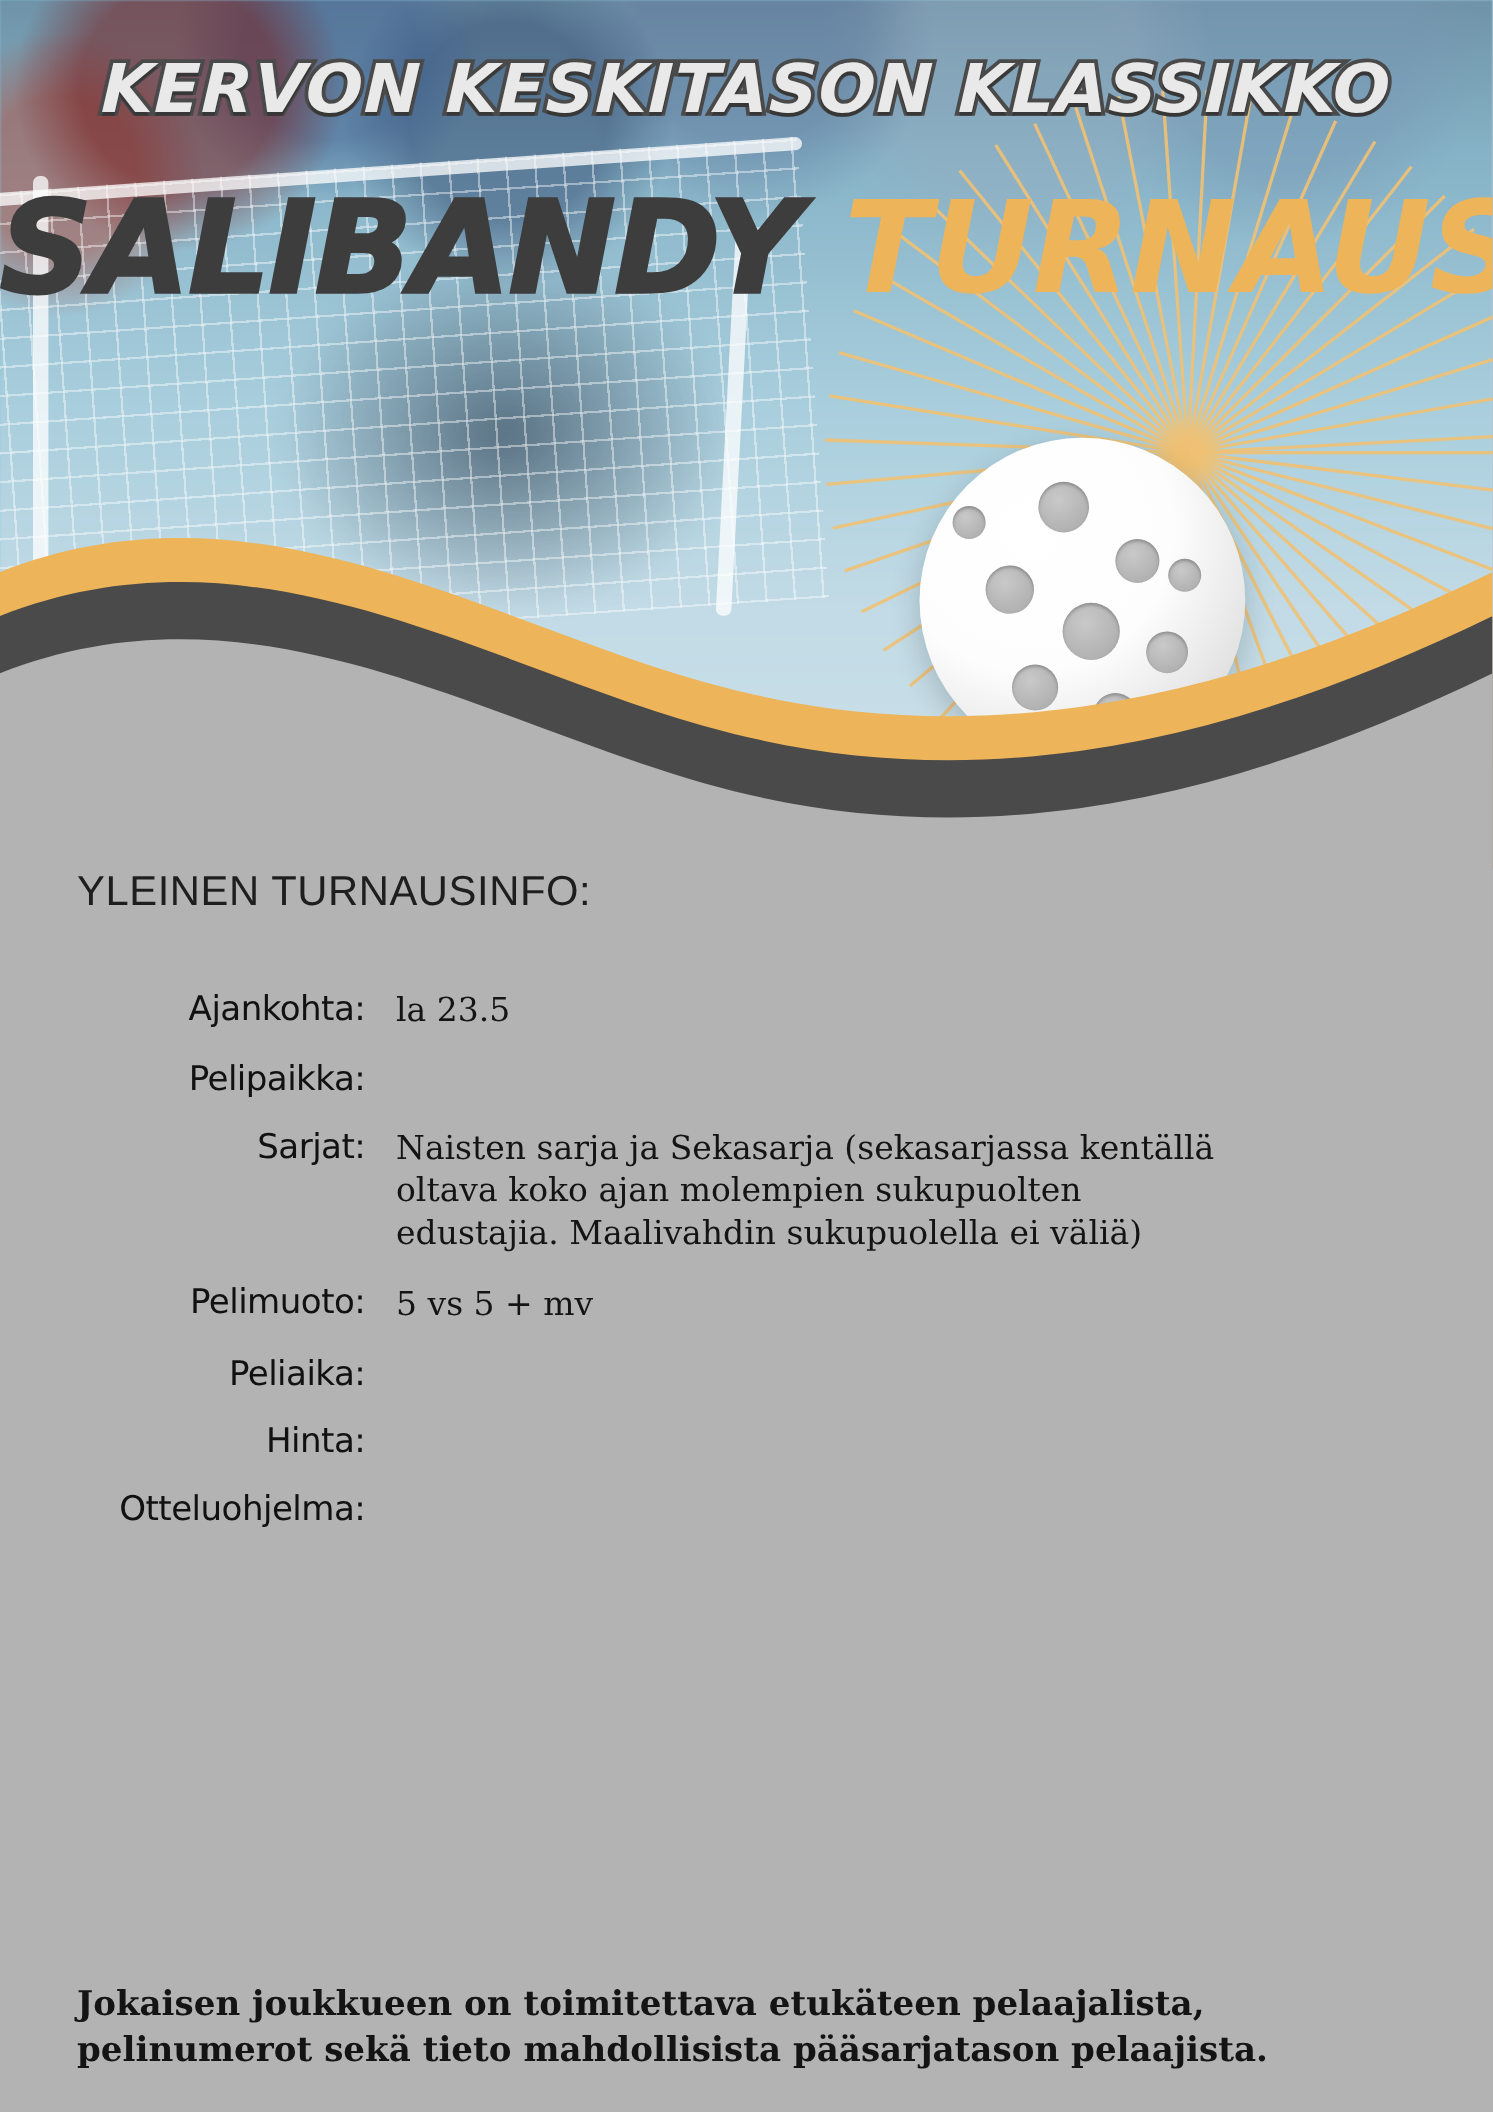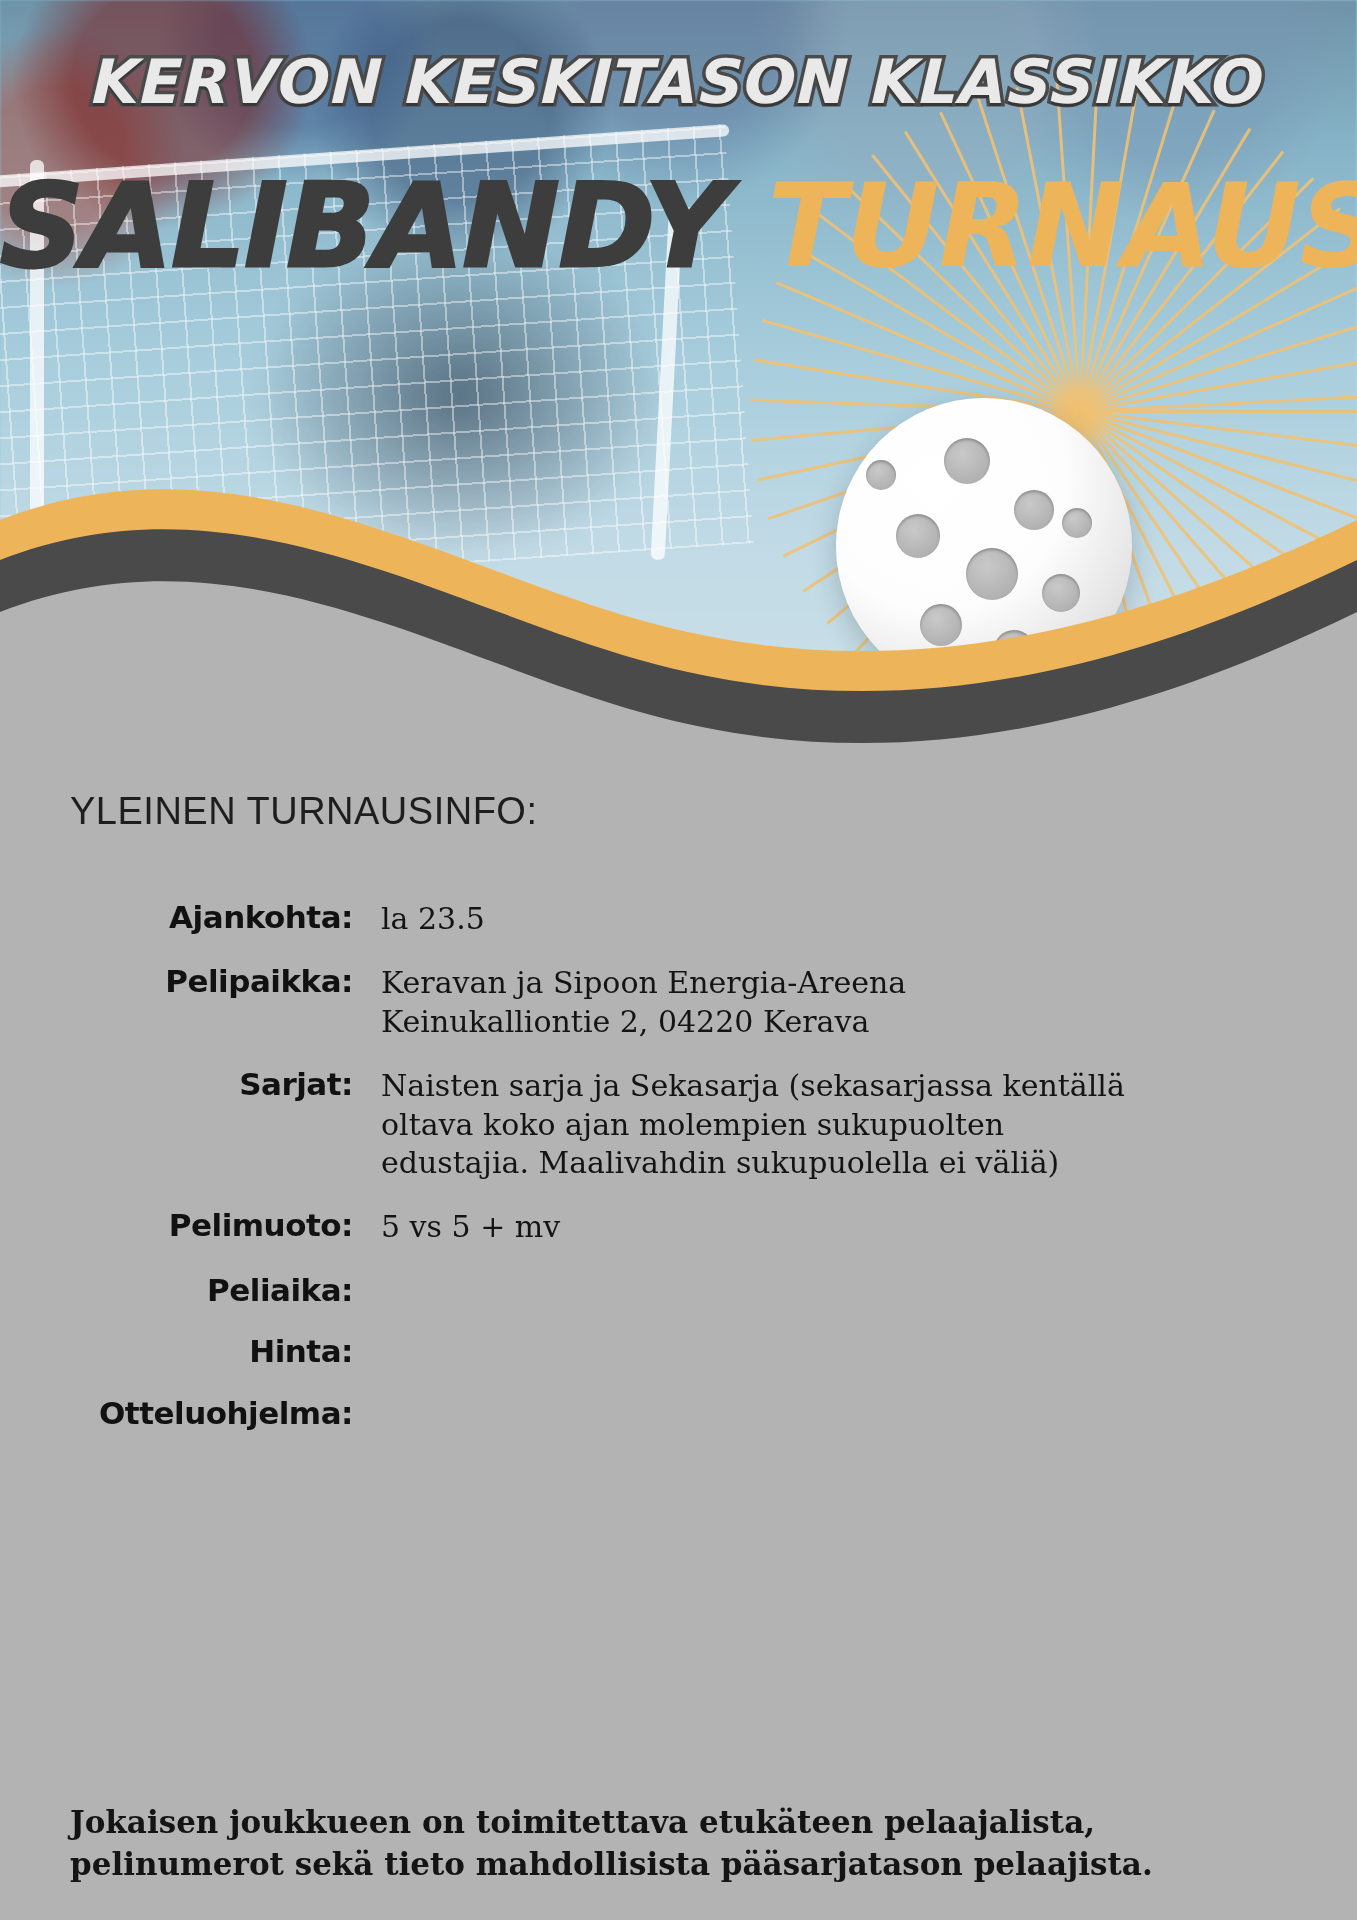--- a/index.html
+++ b/index.html
@@ -168,26 +168,25 @@
     align-items: flex-start;
     margin-bottom: 26px;
   }
   .row-label {
     width: 290px;
     flex: 0 0 290px;
     text-align: right;
     padding-right: 28px;
     box-sizing: border-box;
     font-family: "DejaVu Sans", sans-serif;
-    font-weight: bold;
+    font-weight: normal;
     font-size: 31px;
     color: #111;
     letter-spacing: -.5px;
     line-height: 1.15;
-    margin-left: 21px;
   }
   .row-value {
     flex: 1;
     font-family: "DejaVu Serif", serif;
     font-size: 30px;
     color: #141414;
     line-height: 1.28;
     white-space: pre-line;
   }
   .footnote {
@@ -296,22 +295,20 @@
 <div class="info-wrap">
   <div class="info-heading">YLEINEN TURNAUSINFO:</div>
 
   <div class="rows" id="info-rows">
       <div class="row">
         <div class="row-label">Ajankohta:</div>
         <div class="row-value">la 23.5</div>
       </div>
       <div class="row">
         <div class="row-label">Pelipaikka:</div>
-        <div class="row-value">Keravan ja Sipoon Energia-Areena
-Keinukalliontie 2, 04220 Kerava</div>
       </div>
       <div class="row">
         <div class="row-label">Sarjat:</div>
         <div class="row-value">Naisten sarja ja Sekasarja (sekasarjassa kentällä
 oltava koko ajan molempien sukupuolten
 edustajia. Maalivahdin sukupuolella ei väliä)</div>
       </div>
       <div class="row">
         <div class="row-label">Pelimuoto:</div>
         <div class="row-value">5 vs 5 + mv</div>

